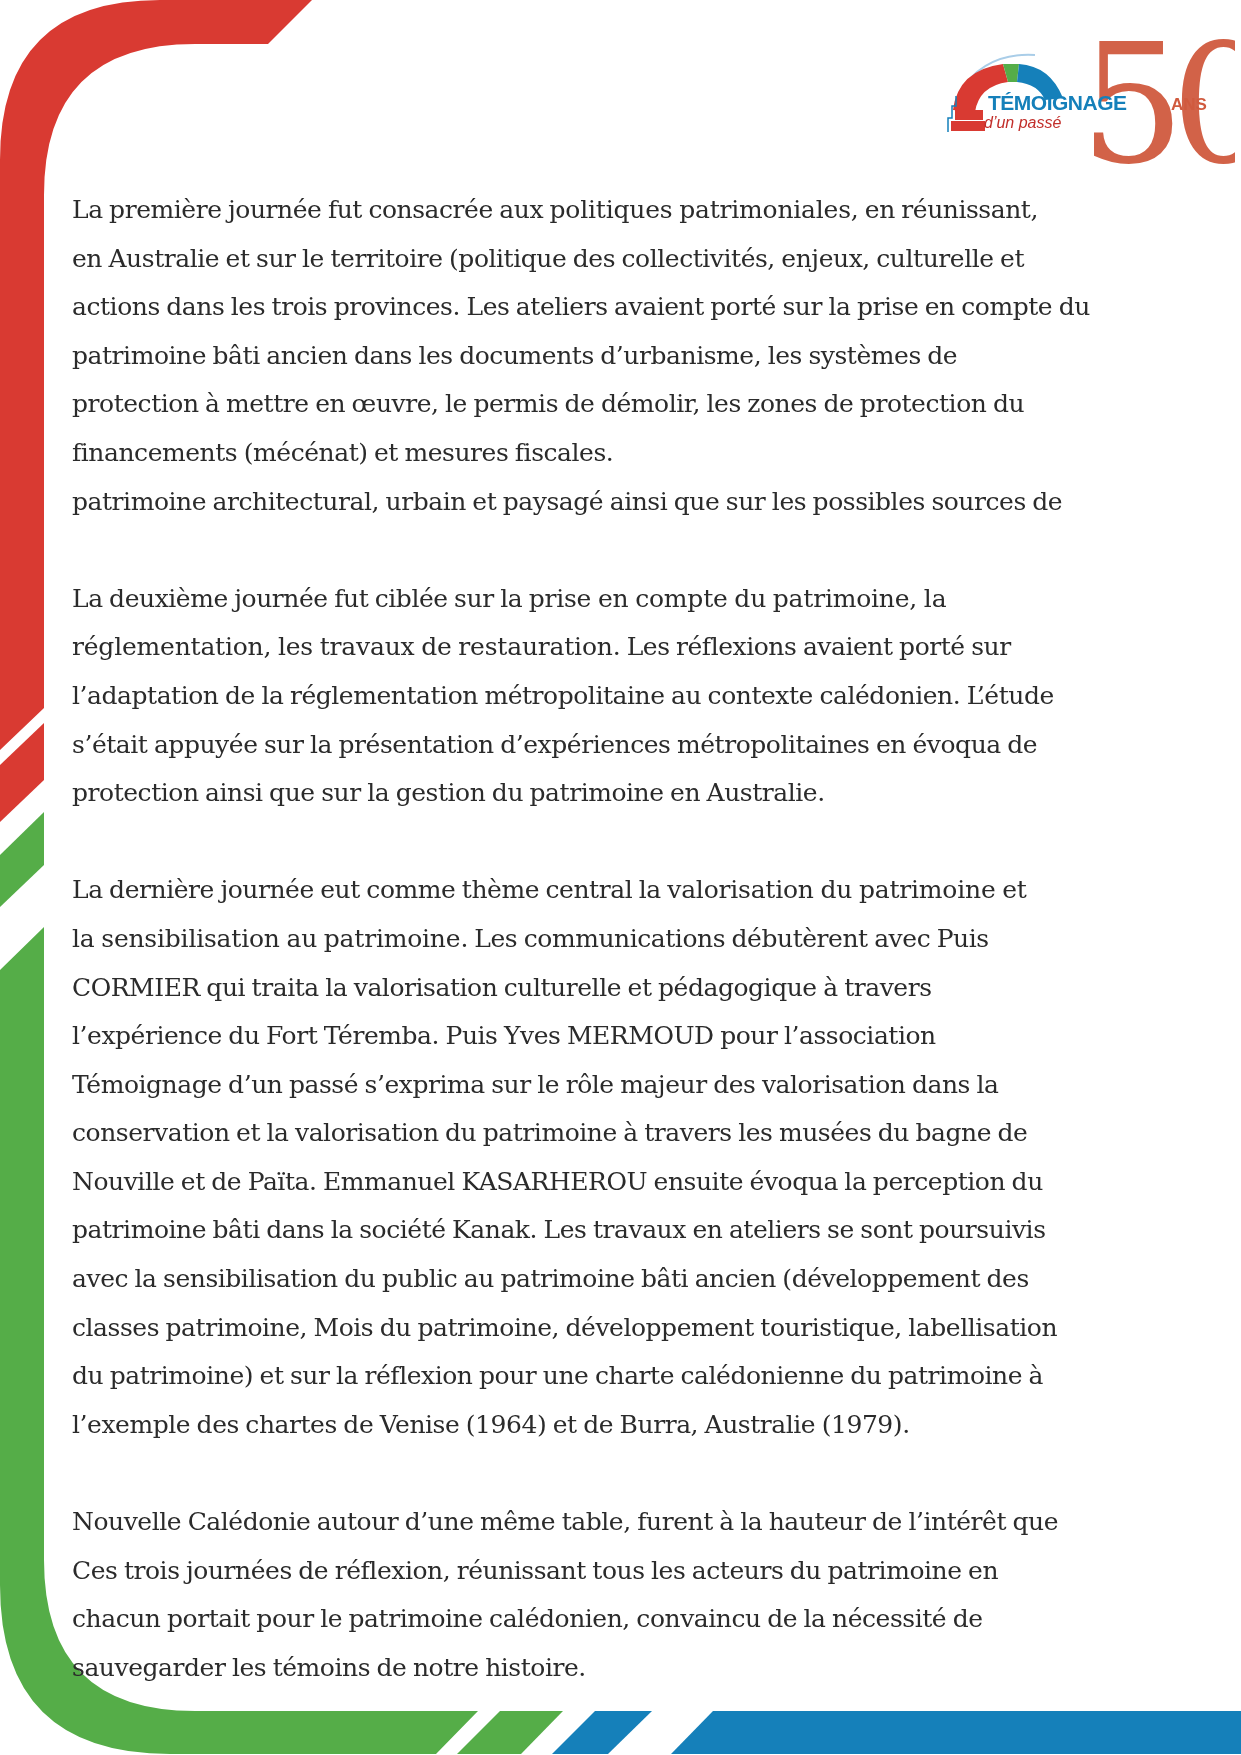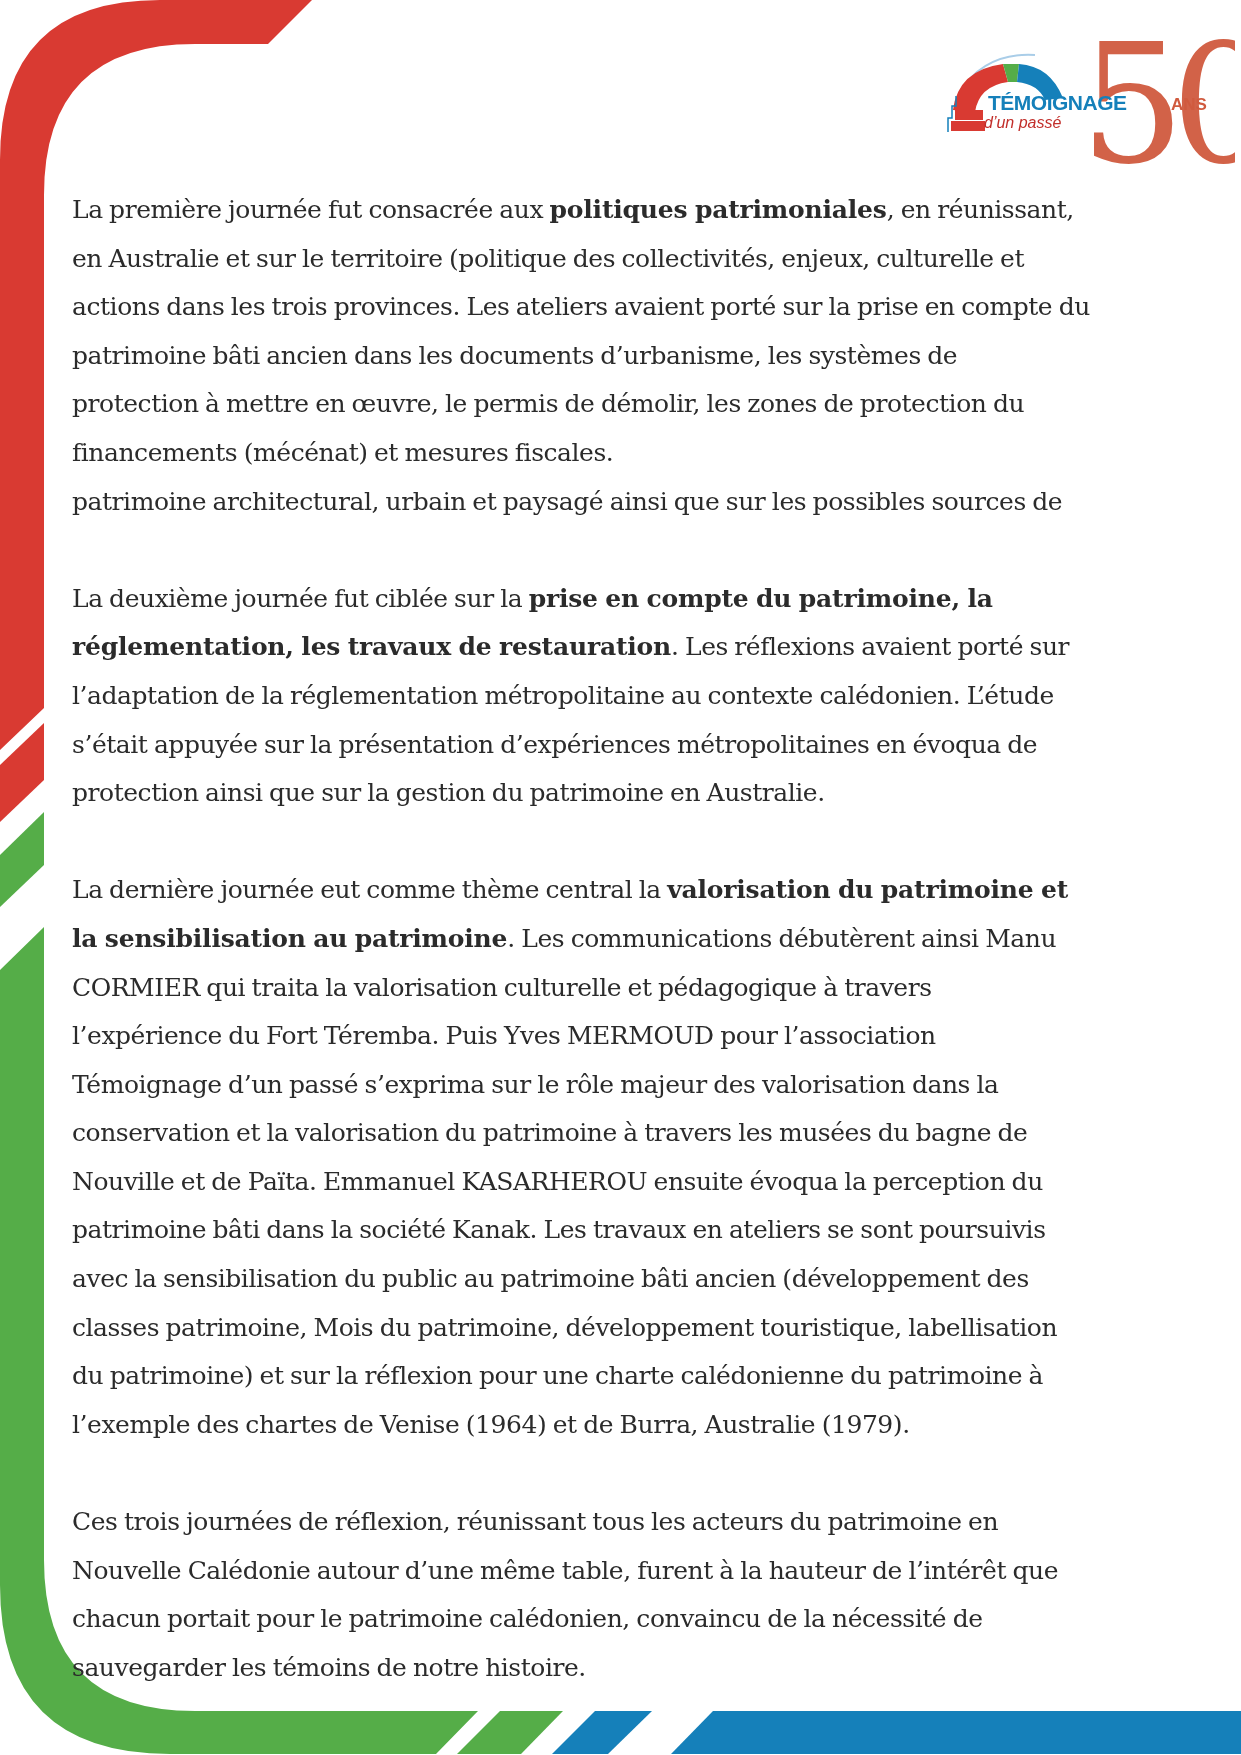--- a/index.html
+++ b/index.html
@@ -7,21 +7,21 @@
   .frame { position: absolute; left: 0; top: 0; width: 1241px; height: 1755px; }
   .logo { position: absolute; left: 940px; top: 10px; width: 295px; height: 170px; }
   .content {
     position: absolute; left: 72px; top: 186px; width: 1140px;
     font-family: "DejaVu Serif", "Liberation Serif", serif;
     color: #2b2b2b; font-size: 25px; line-height: 48.6px;
     letter-spacing: -0.45px; word-spacing: -1px;
   }
   .content p { margin: 0 0 48.6px 0; }
   .content p:last-child { margin-bottom: 0; }
-  .content b { font-weight: bold; letter-spacing: -0.2px; text-align: center; }
+  .content b { font-weight: normal; letter-spacing: -0.2px; text-align: center; }
   .line { display: block; white-space: nowrap; }
 </style>
 </head>
 <body>
 
 <svg class="frame" viewBox="0 0 1241 1755" xmlns="http://www.w3.org/2000/svg">
 
   <path d="M312,0 L268,44 L195,44 Q44,44 44,195 L44,708 L0,750 L0,160 Q0,0 160,0 Z" fill="#d93a32"></path>
   <path d="M44,723 L44,780 L0,822 L0,765 Z" fill="#d93a32"></path>
 
@@ -68,31 +68,31 @@
     </p>
     <p>
       <span class="line"><span>La deuxième journée fut ciblée sur la </span><b>prise en compte du patrimoine, la</b></span>
       <span class="line"><b>réglementation, les travaux de restauration</b><span>. Les réflexions avaient porté sur</span></span>
       <span class="line"><span>l’adaptation de la réglementation métropolitaine au contexte calédonien. L’étude</span></span>
       <span class="line"><span>s’était appuyée sur la présentation d’expériences métropolitaines en évoqua de</span></span>
       <span class="line"><span>protection ainsi que sur la gestion du patrimoine en Australie.</span></span>
     </p>
     <p>
       <span class="line"><span>La dernière journée eut comme thème central la </span><b>valorisation du patrimoine et</b></span>
-      <span class="line"><b>la sensibilisation au patrimoine</b><span>. Les communications débutèrent ainsi Manu</span></span>
+      <span class="line"><b>la sensibilisation au patrimoine</b><span>. Les communications débutèrent avec Puis</span></span>
       <span class="line"><span>CORMIER qui traita la valorisation culturelle et pédagogique à travers</span></span>
       <span class="line"><span>l’expérience du Fort Téremba. Puis Yves MERMOUD pour l’association</span></span>
       <span class="line"><span>Témoignage d’un passé s’exprima sur le rôle majeur des valorisation dans la</span></span>
       <span class="line"><span>conservation et la valorisation du patrimoine à travers les musées du bagne de</span></span>
       <span class="line"><span>Nouville et de Païta. Emmanuel KASARHEROU ensuite évoqua la perception du</span></span>
       <span class="line"><span>patrimoine bâti dans la société Kanak. Les travaux en ateliers se sont poursuivis</span></span>
       <span class="line"><span>avec la sensibilisation du public au patrimoine bâti ancien (développement des</span></span>
       <span class="line"><span>classes patrimoine, Mois du patrimoine, développement touristique, labellisation</span></span>
       <span class="line"><span>du patrimoine) et sur la réflexion pour une charte calédonienne du patrimoine à</span></span>
       <span class="line"><span>l’exemple des chartes de Venise (1964) et de Burra, Australie (1979).</span></span>
     </p>
     <p>
+      <span class="line"><span>Nouvelle Calédonie autour d’une même table, furent à la hauteur de l’intérêt que</span></span>
       <span class="line"><span>Ces trois journées de réflexion, réunissant tous les acteurs du patrimoine en</span></span>
-      <span class="line"><span>Nouvelle Calédonie autour d’une même table, furent à la hauteur de l’intérêt que</span></span>
       <span class="line"><span>chacun portait pour le patrimoine calédonien, convaincu de la nécessité de</span></span>
       <span class="line"><span>sauvegarder les témoins de notre histoire.</span></span>
     </p>
   </div>
 
 </body></html>

